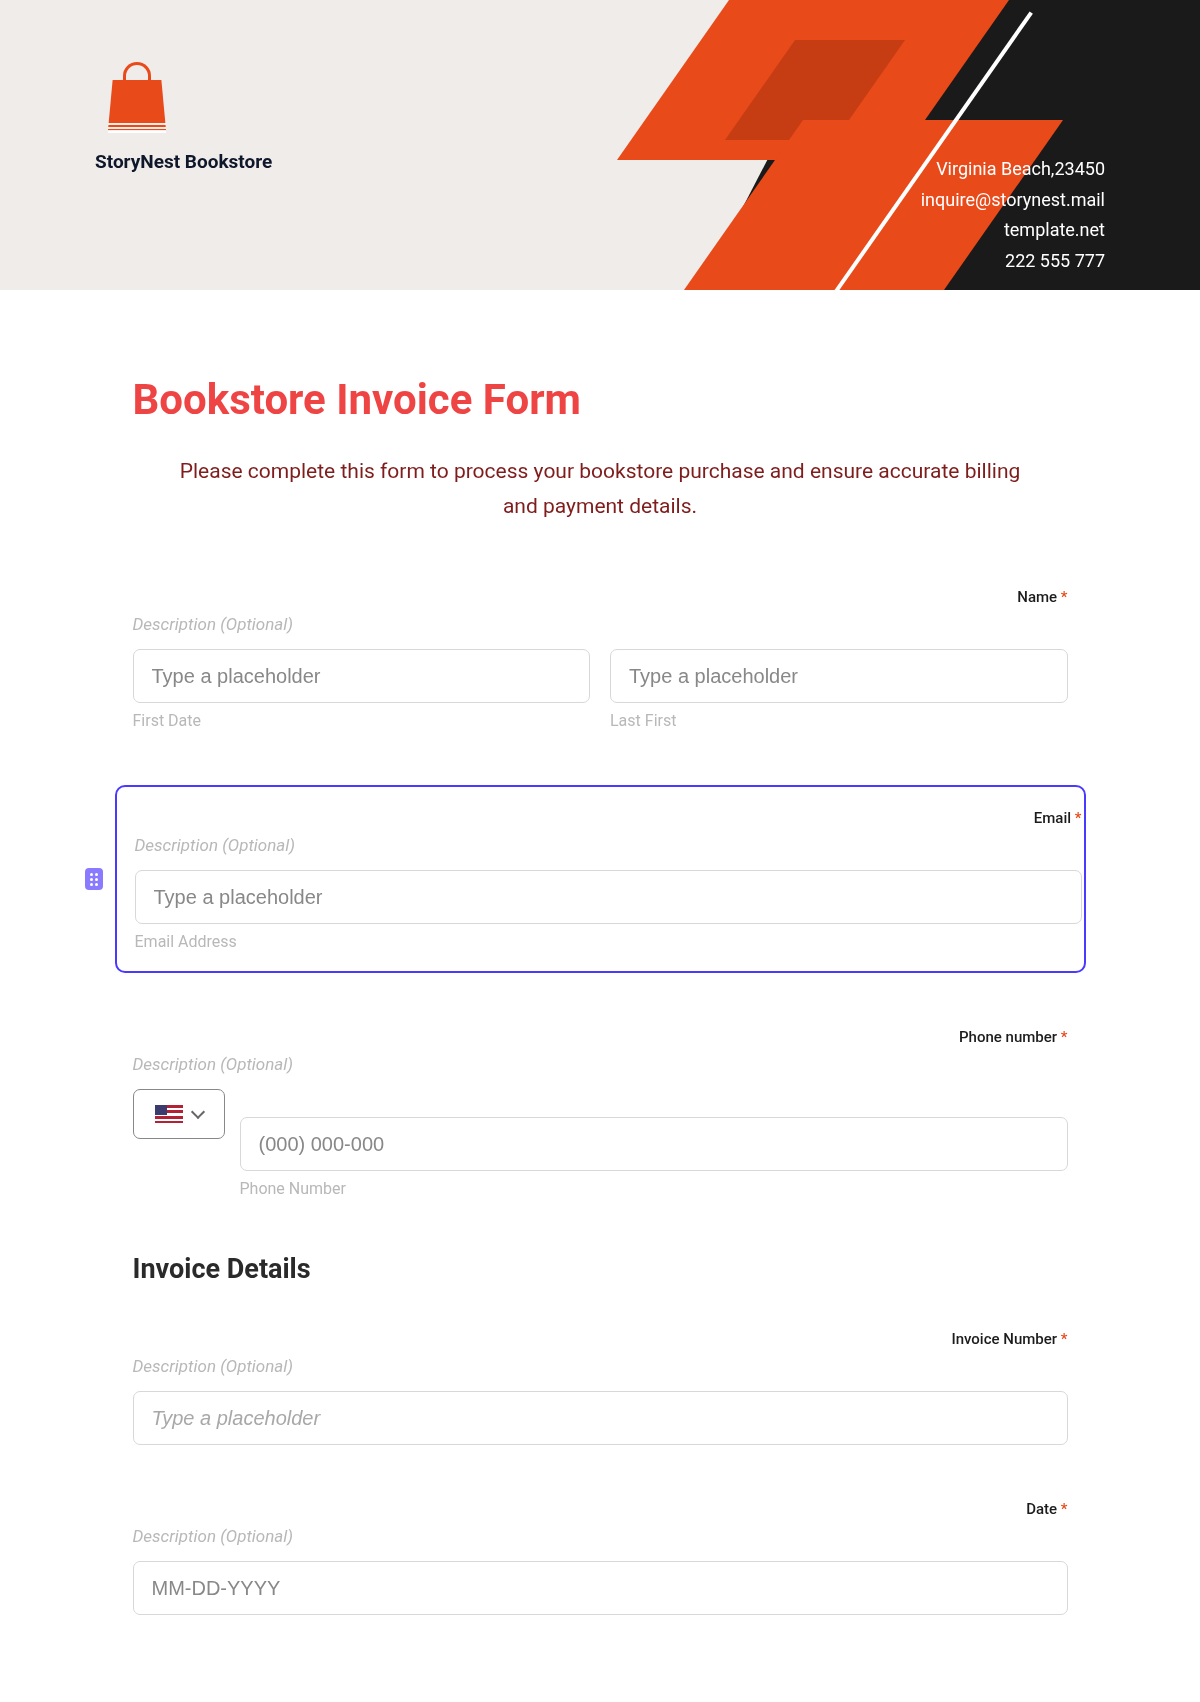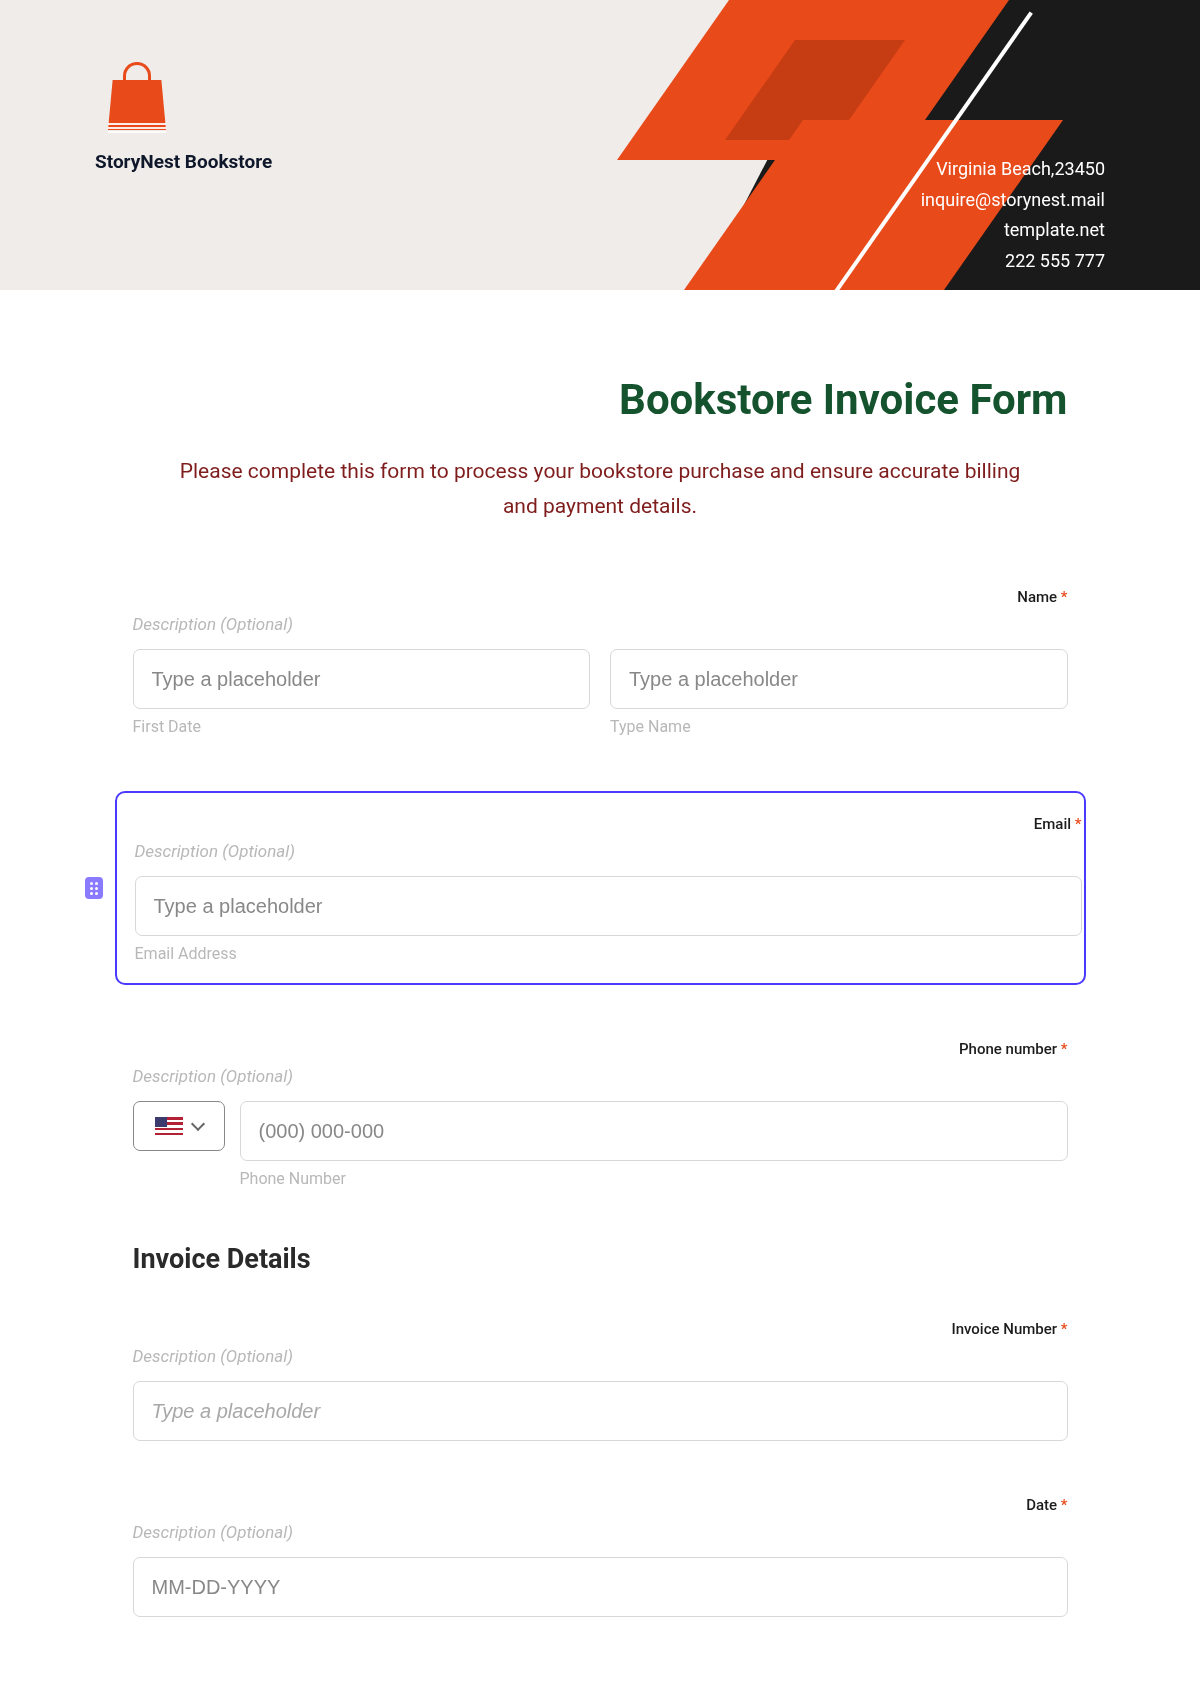--- a/index.html
+++ b/index.html
@@ -133,24 +133,24 @@
       line-height: 1.7;
       z-index: 10;
       margin-top: 44px;
     }
     .form-container {
       max-width: 935px;
       margin: 0 auto;
       padding: 85px 0 0 0;
     }
     .form-title {
-      text-align: right;
+      text-align: left;
       font-size: 42px;
       font-weight: 700;
-      color: #14532d;
+      color: #ef4444;
       margin-bottom: 30px;
     }
     .form-description {
       text-align: center;
       font-size: 21px;
       color: #7f1d1d;
       line-height: 1.65;
       max-width: 870px;
       margin: 0 auto 65px;
     }
@@ -205,21 +205,21 @@
     }
     .input-row {
       display: flex;
       gap: 20px;
     }
     .input-col {
       flex: 1;
     }
     .text-input {
       width: 100%;
-      height: 60px;
+      height: 54px;
       border: 1px solid #d8d8d8;
       border-radius: 7px;
       padding: 0 18px;
       font-size: 20px;
       color: #555;
       background: #ffffff;
     }
     .text-input::placeholder {
       color: #888;
     }
@@ -266,20 +266,21 @@
     .chevron-down {
       width: 10px;
       height: 10px;
       border-right: 2px solid #666;
       border-bottom: 2px solid #666;
       transform: rotate(45deg);
       margin-top: -4px;
     }
     .phone-input {
       flex: 1;
+      margin-top: 28px;
     }
     .phone-sublabel-wrap {
       margin-left: 107px;
     }
     .section-heading {
       font-size: 27px;
       font-weight: 700;
       color: #2a2a2a;
       margin: 30px 0 45px;
     }
@@ -325,21 +326,21 @@
       <span class="required-star">*</span>
     </div>
     <div class="field-desc">Description (Optional)</div>
     <div class="input-row">
       <div class="input-col">
         <input type="text" class="text-input" placeholder="Type a placeholder" style="">
         <div class="sub-label">First Date</div>
       </div>
       <div class="input-col">
         <input type="text" class="text-input" placeholder="Type a placeholder" style="">
-        <div class="sub-label">Type Name</div>
+        <div class="sub-label">Last First</div>
       </div>
     </div>
   </div>
 
   <div class="field-group selected">
     <div class="drag-handle">
       <div class="drag-dot"></div>
         <div class="drag-dot"></div>
       <div class="drag-dot"></div>
         <div class="drag-dot"></div>

